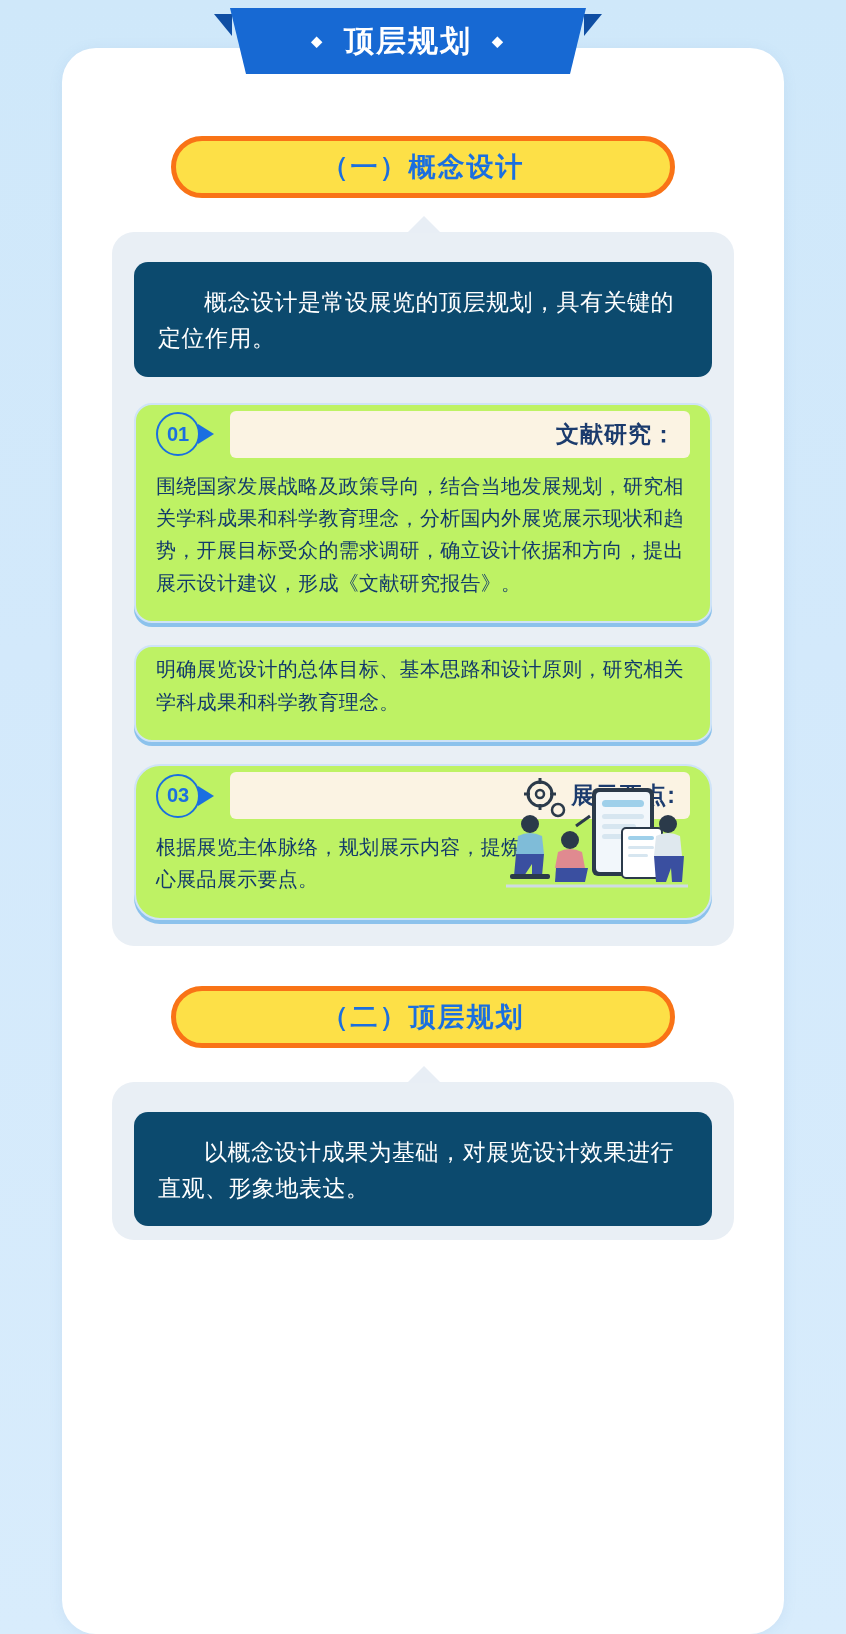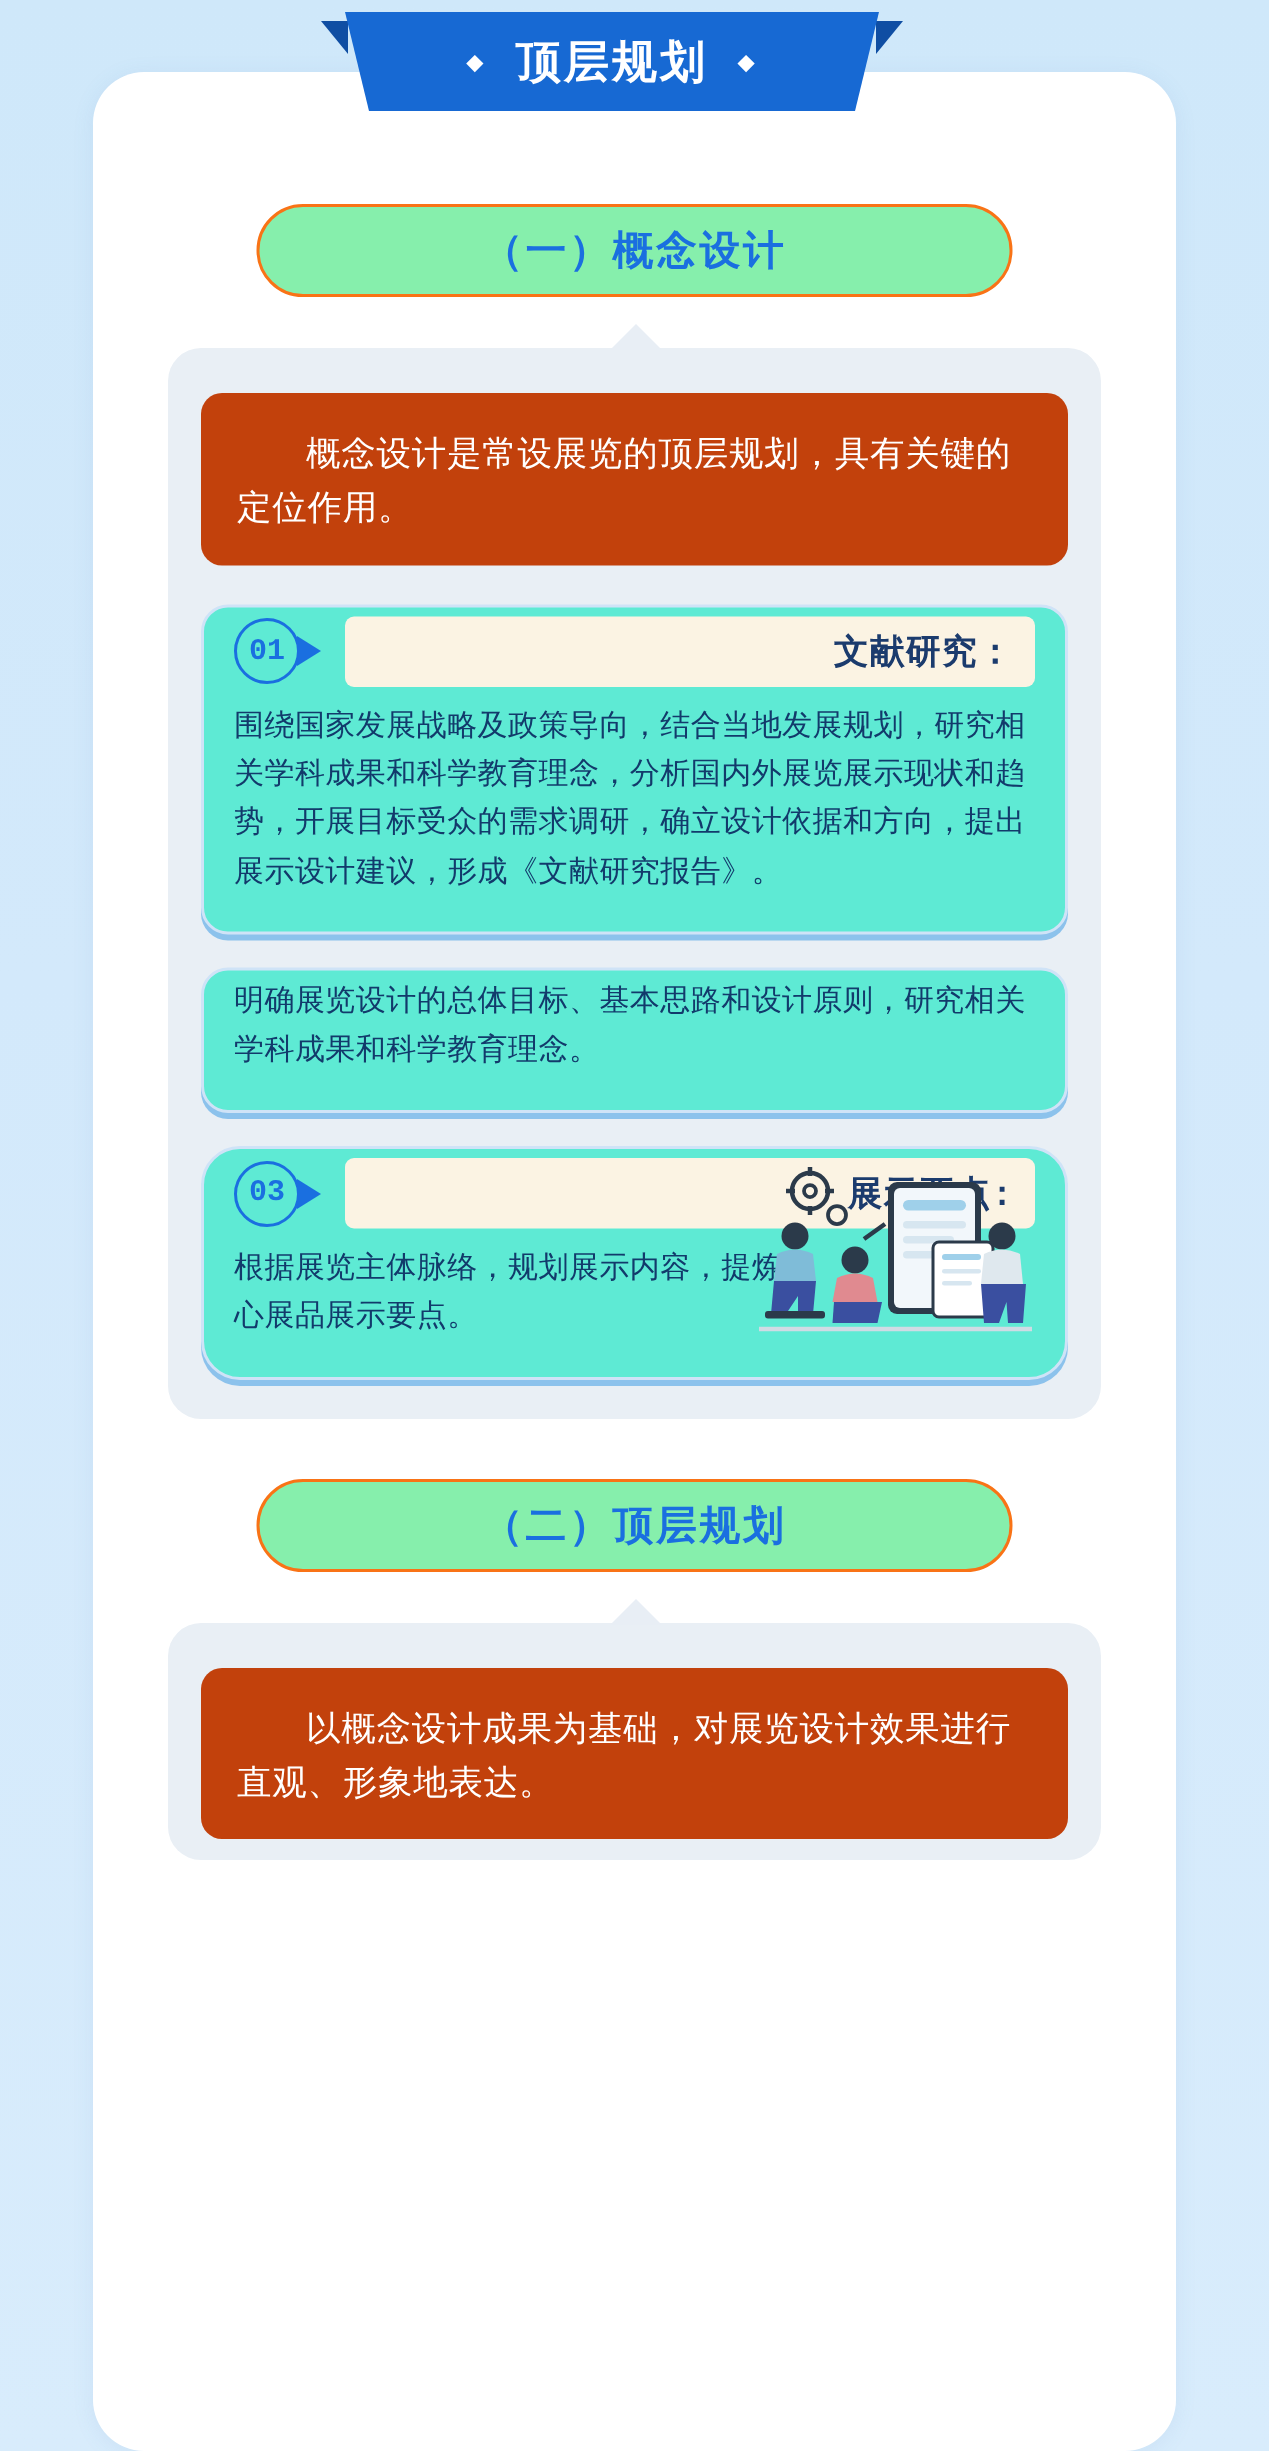--- a/index.html
+++ b/index.html
@@ -68,22 +68,22 @@
     background: #0f4ea3;
   }
   .banner-shadow-l { left: -16px; clip-path: polygon(0 0, 18px 0, 18px 22px); }
   .banner-shadow-r { right: -16px; clip-path: polygon(0 0, 18px 0, 0 22px); }
 
   
   .pill {
     margin: 0 auto;
     width: 504px;
     height: 62px;
-    border: 2px solid #f97316;
-    background: #86efac;
+    border: 5px solid #f97316;
+    background: #fde047;
     border-radius: 31px;
     display: flex;
     align-items: center;
     justify-content: center;
     color: #1a6fe0;
     font-size: 27px;
     font-weight: bold;
     letter-spacing: 2px;
   }
 
@@ -101,41 +101,40 @@
   }
   .panel {
     background: #e9eff5;
     border-radius: 22px;
     padding: 30px 22px 26px 22px;
   }
 
   
   .teal {
     position: relative;
-    background: #c2410c;
+    background: #0c4a6e;
     border-radius: 14px;
     color: #ffffff;
     font-size: 23px;
     line-height: 1.58;
     padding: 22px 24px 20px 24px;
     letter-spacing: 0.5px;
     margin-bottom: 26px;
   }
   .teal .indent { display: inline-block; width: 46px; }
 
   
   .item {
     position: relative;
-    background: #5eead4;
+    background: #bef264;
     border: 2px solid #cfe3f7;
     border-radius: 18px;
     padding: 6px 20px 22px 20px;
     margin-bottom: 22px;
     box-shadow: 0 4px 0 #8cc2ec;
-    font-family: Liberation Mono, monospace;
   }
   .item:last-child { margin-bottom: 0; border-radius: 26px; }
   .item-head {
     display: flex;
     align-items: center;
     margin-bottom: 12px;
   }
   .badge {
     position: relative;
     width: 44px; height: 44px;

